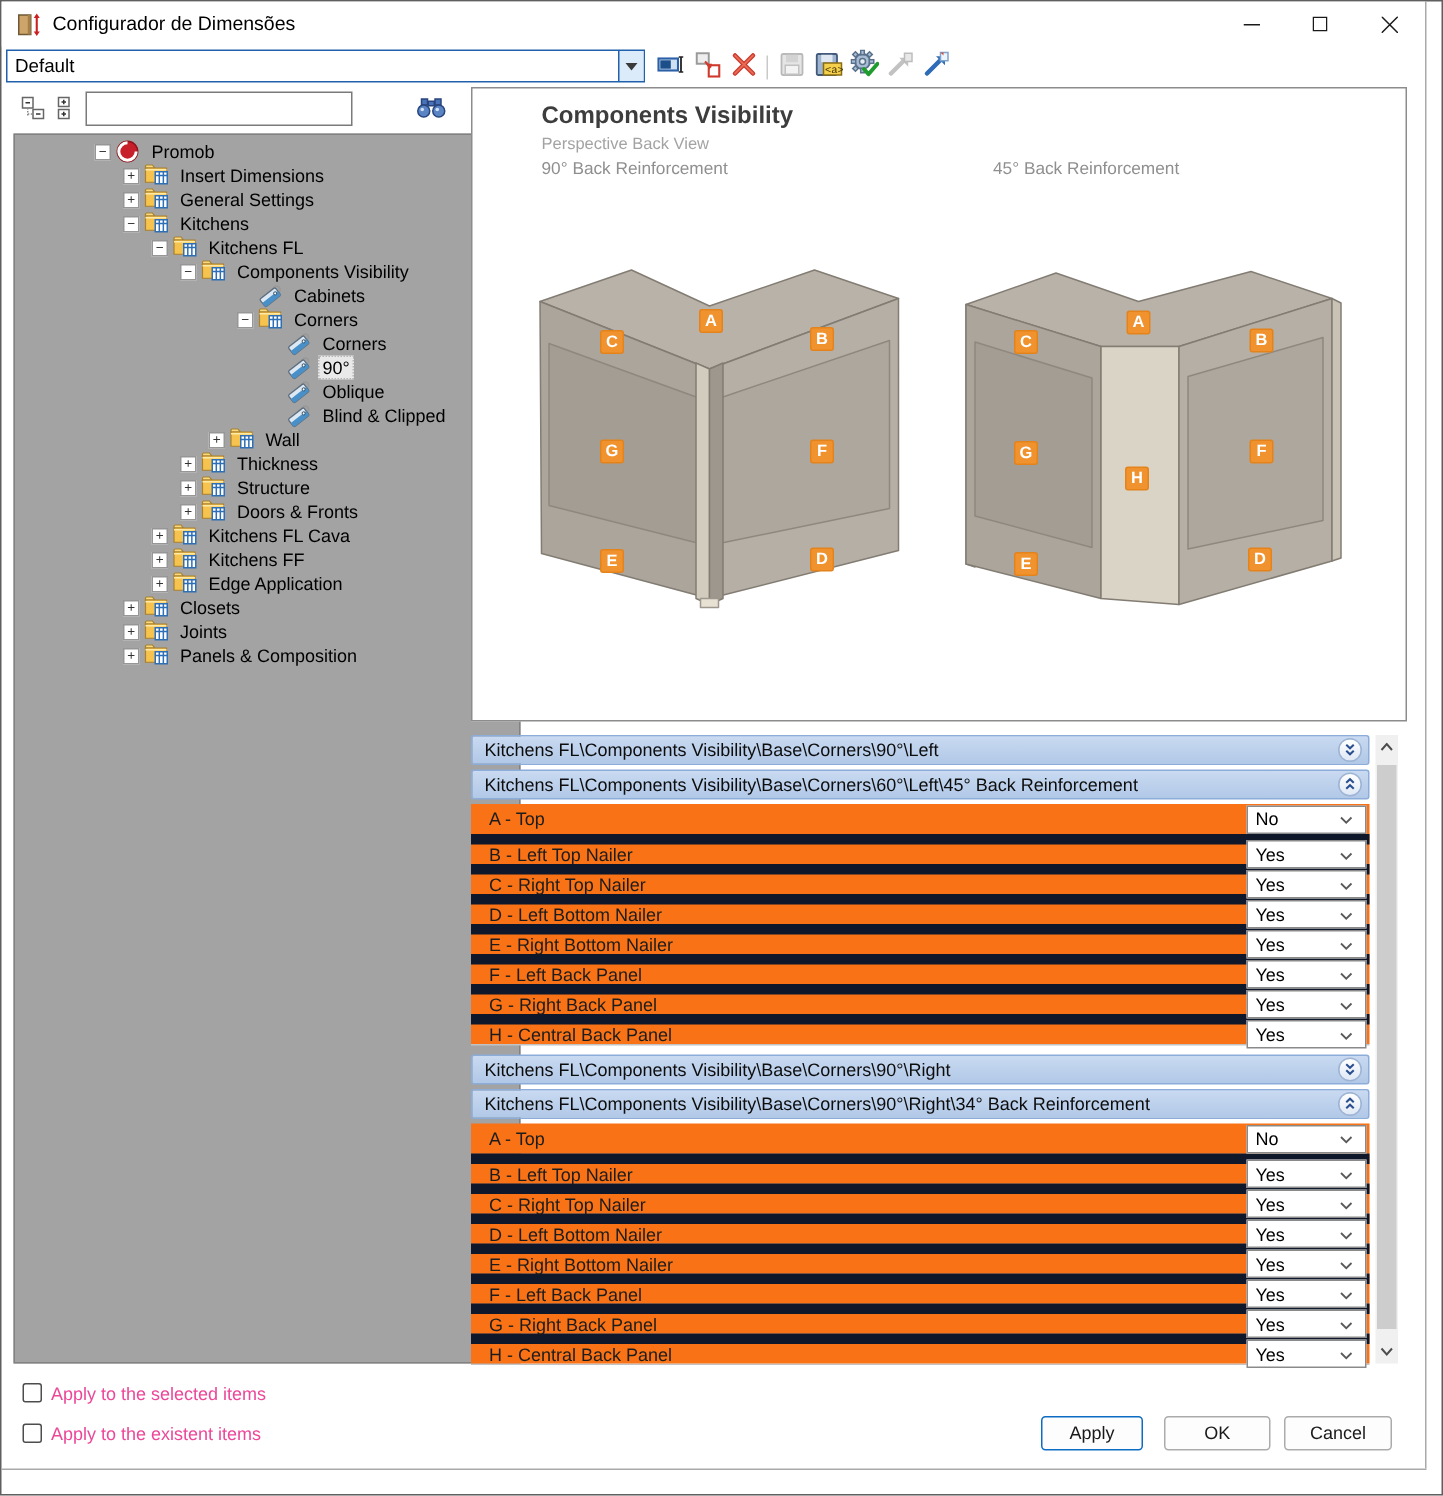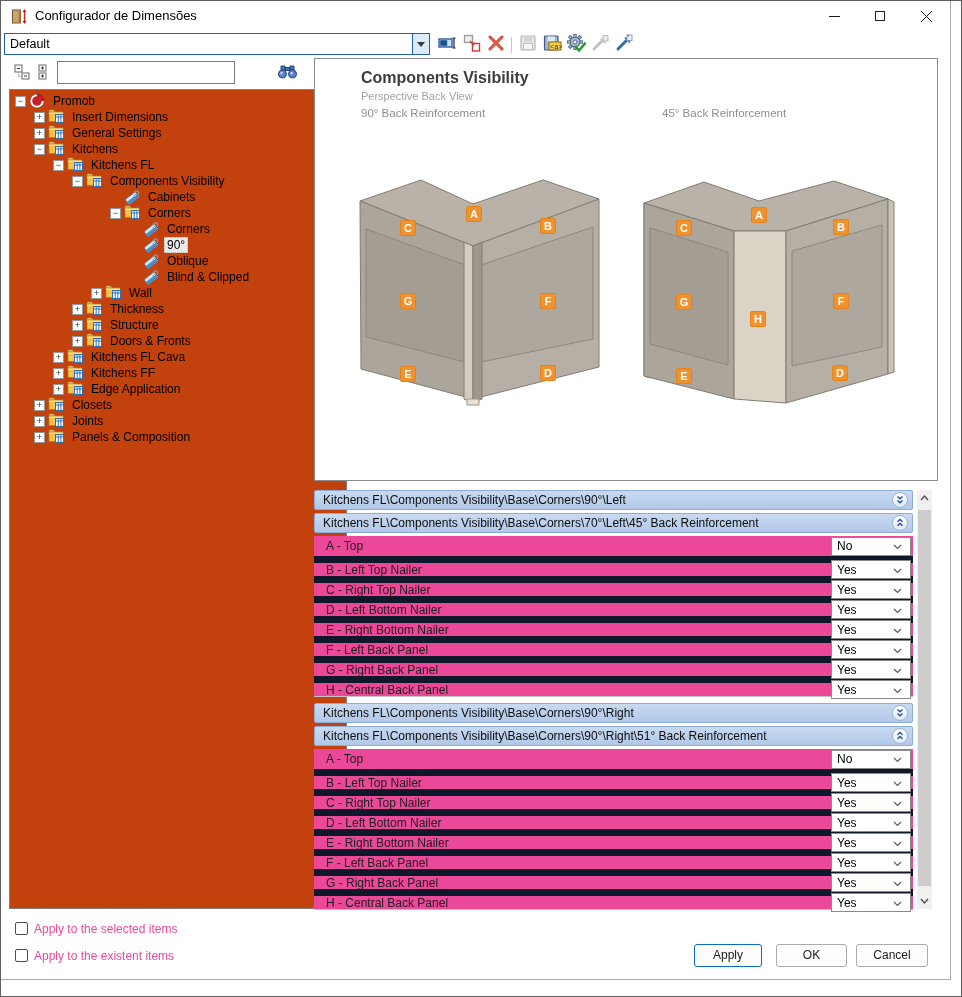--- a/index.html
+++ b/index.html
@@ -19,21 +19,21 @@
   .combo-text { flex:1; font-size:12.5px; line-height:20px; padding-left:5px; color:#000; }
   .combo-arrow { width:17px; height:20px; background:#dcebfa; border-left:1px solid #2060ac; display:flex; align-items:center; justify-content:center; }
   .tri-down { width:0; height:0; border-left:4px solid transparent; border-right:4px solid transparent; border-top:5px solid #3a3a3a; }
   .tb-btn { position:absolute; top:33px; width:22px; height:22px; display:flex; align-items:center; justify-content:center; }
   .tb-sep { position:absolute; top:36px; width:1px; height:16px; background:#c9c9c9; }
 
   
   .mini-btn { position:absolute; top:60px; width:21px; height:22px; display:flex; align-items:center; justify-content:center; }
   .search-input { position:absolute; left:56px; top:60px; width:178px; height:23px; border:1px solid #7a7a7a; font-size:12px; padding:0 4px; font-family:"Liberation Sans", sans-serif; outline:none; }
   .find-btn { position:absolute; left:274px; top:60px; width:26px; height:22px; display:flex; align-items:center; justify-content:center; }
-  .tree-box { position:absolute; left:8px; top:88px; width:338px; height:820px; border:1px solid #828282; background:#c2410c; overflow:hidden; padding-top:3px; }
+  .tree-box { position:absolute; left:8px; top:88px; width:338px; height:820px; border:1px solid #828282; background:#a3a3a3; overflow:hidden; padding-top:3px;padding-left:48px; }
   .tree-row { height:16px; display:flex; align-items:center; white-space:nowrap; }
   .expander { width:11px; height:11px; border:1px solid #969696; background:#fff; font-size:10px; line-height:9px; text-align:center; color:#333; flex:0 0 11px; margin-right:3px; position:relative; }
   .expander::before { content:attr(data-glyph); position:absolute; left:0; top:0; width:9px; height:9px; line-height:9px; font-size:9px; }
   .exp-spacer { width:14px; flex:0 0 14px; }
   .tree-icon { width:17px; height:16px; flex:0 0 17px; margin-right:4px; }
   .tree-label { font-size:12px; color:#000; padding:1px 3px; }
   .tree-row.selected .tree-label { background:#e9e9e9; border:1px dotted #b5b5b5; padding:0 2px; }
 
   
   .preview-box { position:absolute; left:313px; top:57px; width:624px; height:423px; border:1px solid #8c8c8c; background:#fff; }
@@ -42,21 +42,21 @@
   .pv-lab { position:absolute; top:106px; font-size:11.5px; color:#8f8f8f; }
   .cab-svg { position:absolute; width:300px; height:250px; }
   .badge-layer { position:absolute; width:300px; height:250px; pointer-events:none; }
   .badge { position:absolute; width:16px; height:16px; background:#f0922d; border:1px solid #e4831c; border-radius:2px; color:#fff; font-size:11px; font-weight:bold; text-align:center; line-height:14px; }
 
   
   .sections { position:absolute; left:313px; top:489px; width:599px; }
   .sec-header { height:20px; background:linear-gradient(#c9daf1,#b1c8e7); border:1px solid #8cadd9; border-radius:2px; display:flex; align-items:center; padding-left:8px; font-size:12px; color:#0d0d0d; margin-bottom:3px; }
   .sec-chevron { margin-left:auto; margin-right:4px; width:16px; height:16px; border-radius:50%; background:linear-gradient(#ffffff,#dfe8f5); border:1px solid #9eb4d4; display:flex; align-items:center; justify-content:center; }
   .sec-table { margin-bottom:6px; border-bottom:1px solid #c2c2c2; }
-  .sec-row { height:20px; background:#ec4899; display:flex; align-items:center; }
+  .sec-row { height:20px; background:#f97316; display:flex; align-items:center; }
   .sec-row + .sec-row { border-top:7px solid #0f172a; }
   .sec-row-label { flex:1; font-size:12px; color:#1c1c1c; padding-left:12px; }
   .dd { width:80px; height:19px; background:#fff; border:1px solid #8a8a8a; margin-right:2px; display:flex; align-items:center; font-size:12px; color:#000; padding-left:5px; }
   .dd svg { margin-left:auto; margin-right:4px; }
 
   
   .sb { position:absolute; left:916px; top:489px; width:15px; height:419px; background:#f0f0f0; }
   .sb-btn { position:absolute; left:0; width:15px; height:16px; display:flex; align-items:center; justify-content:center; }
   .sb-thumb { position:absolute; left:1px; width:13px; background:#cdcdcd; }
 
@@ -542,21 +542,21 @@
   <div class="sections" id="sections">
       <div class="sec-header">
         <span>Kitchens FL\Components Visibility\Base\Corners\90°\Left</span>
         <span class="sec-chevron">
           <svg width="10" height="10" viewBox="0 0 10 10">
             <path d="M2.5 1.5 L5 3.8 L7.5 1.5 M2.5 5.5 L5 7.8 L7.5 5.5" fill="none" stroke="#2b4f8e" stroke-width="1.4"></path>
           </svg>
         </span>
       </div>
       <div class="sec-header">
-        <span>Kitchens FL\Components Visibility\Base\Corners\70°\Left\45° Back Reinforcement</span>
+        <span>Kitchens FL\Components Visibility\Base\Corners\60°\Left\45° Back Reinforcement</span>
         <span class="sec-chevron">
           <svg width="10" height="10" viewBox="0 0 10 10">
             <path d="M2.5 3.8 L5 1.5 L7.5 3.8 M2.5 7.8 L5 5.5 L7.5 7.8" fill="none" stroke="#2b4f8e" stroke-width="1.4"></path>
           </svg>
         </span>
       </div>
       <div class="sec-table">
         <div class="sec-row">
           <div class="sec-row-label">A - Top</div>
           <div class="dd">
@@ -632,21 +632,21 @@
       </div>
       <div class="sec-header">
         <span>Kitchens FL\Components Visibility\Base\Corners\90°\Right</span>
         <span class="sec-chevron">
           <svg width="10" height="10" viewBox="0 0 10 10">
             <path d="M2.5 1.5 L5 3.8 L7.5 1.5 M2.5 5.5 L5 7.8 L7.5 5.5" fill="none" stroke="#2b4f8e" stroke-width="1.4"></path>
           </svg>
         </span>
       </div>
       <div class="sec-header">
-        <span>Kitchens FL\Components Visibility\Base\Corners\90°\Right\51° Back Reinforcement</span>
+        <span>Kitchens FL\Components Visibility\Base\Corners\90°\Right\34° Back Reinforcement</span>
         <span class="sec-chevron">
           <svg width="10" height="10" viewBox="0 0 10 10">
             <path d="M2.5 3.8 L5 1.5 L7.5 3.8 M2.5 7.8 L5 5.5 L7.5 7.8" fill="none" stroke="#2b4f8e" stroke-width="1.4"></path>
           </svg>
         </span>
       </div>
       <div class="sec-table">
         <div class="sec-row">
           <div class="sec-row-label">A - Top</div>
           <div class="dd">

